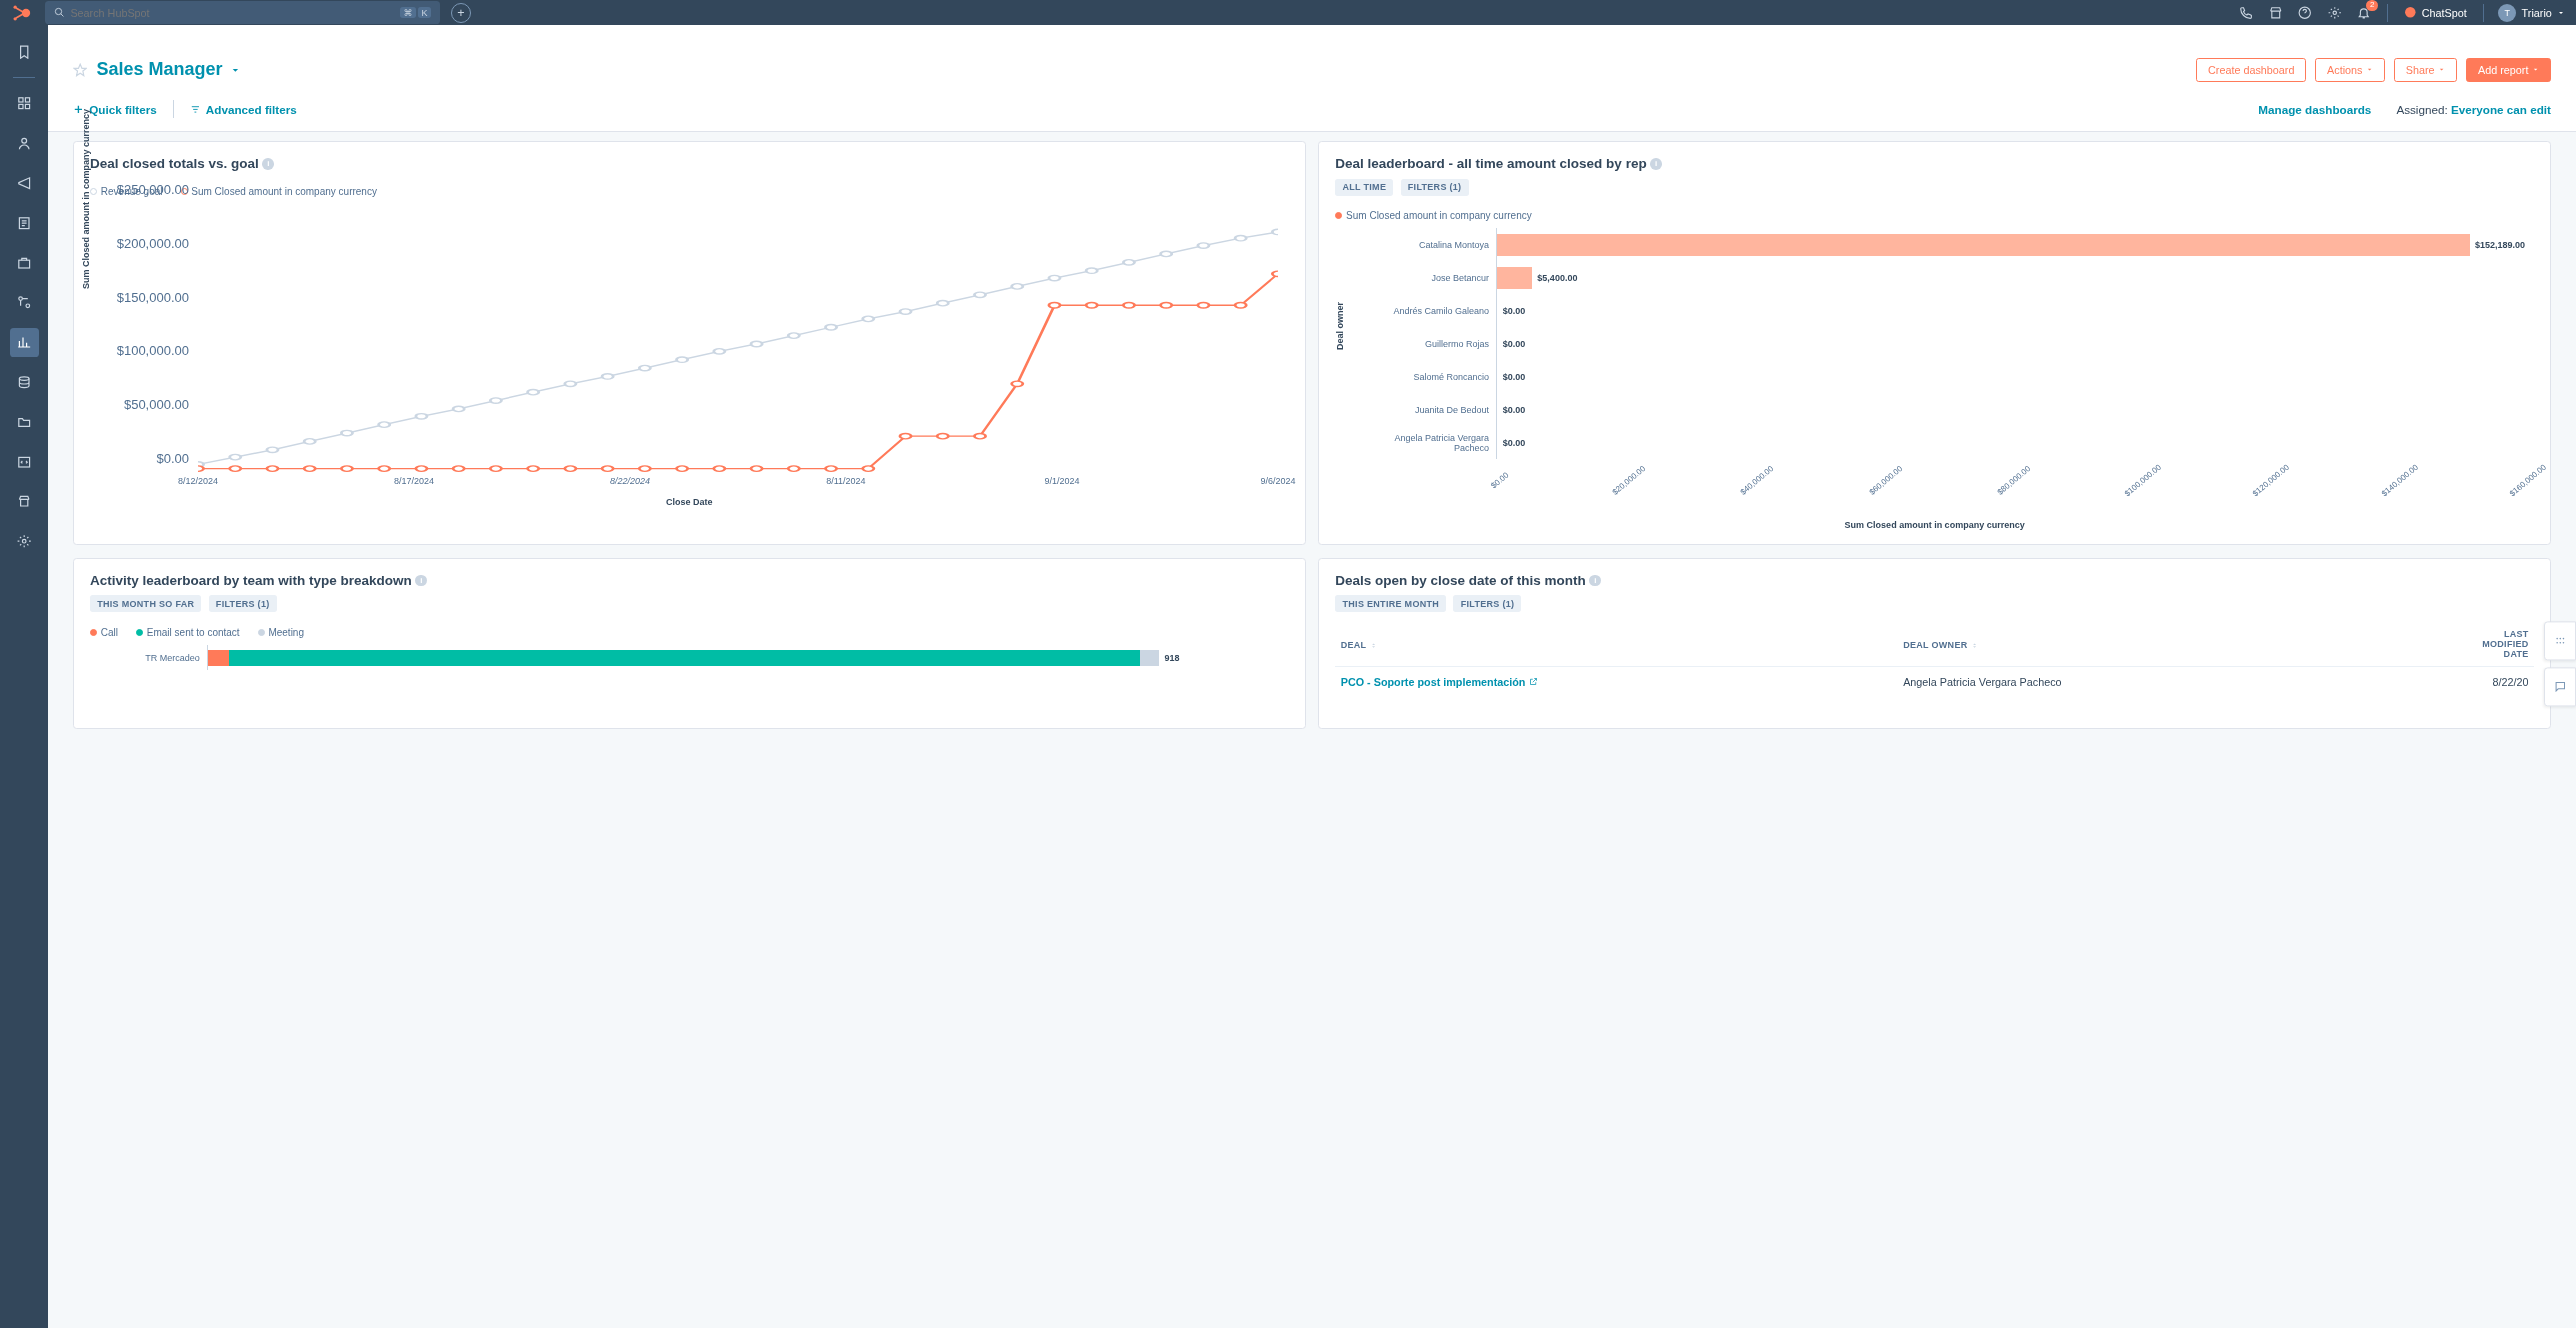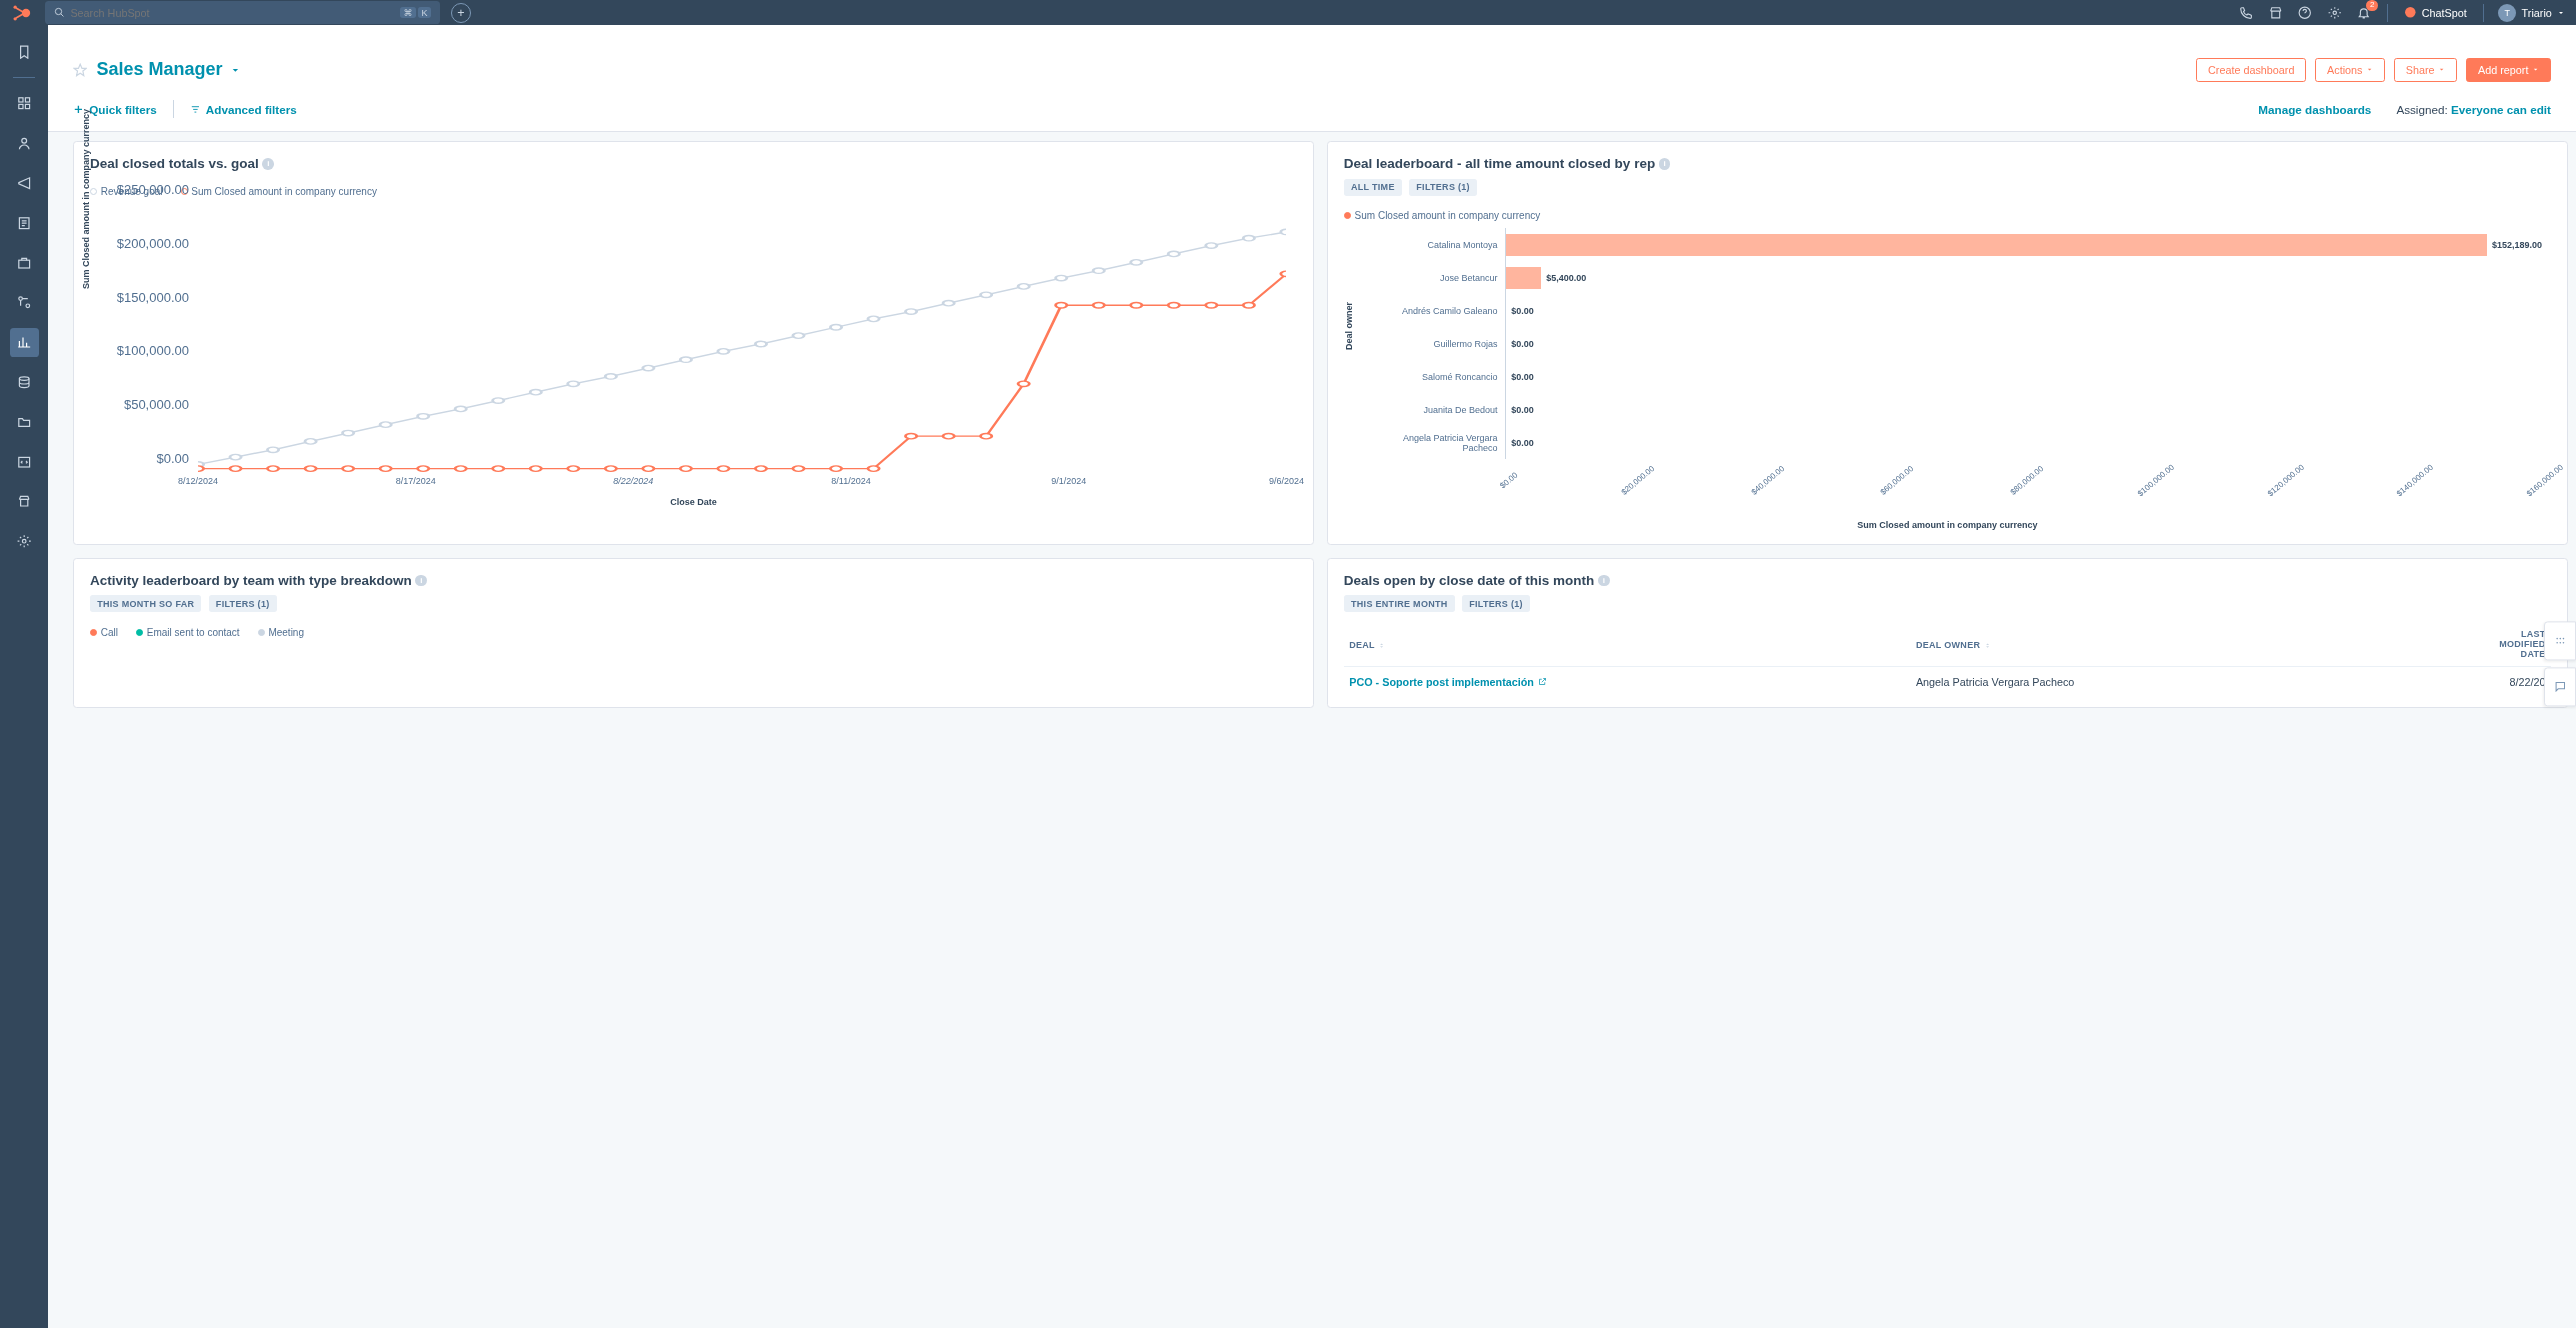--- a/index.html
+++ b/index.html
@@ -39,21 +39,21 @@
 
 .filter-row { display: flex; align-items: center; padding: 18px 0 12.6px 0; }
 .filter-link { color: #0091ae; font-size: 11.7px; font-weight: 600; display: inline-flex; align-items: center; gap: 5.4px; }
 .filter-sep { width: 0.9px; height: 18px; background: #cbd6e2; margin: 0 16px; }
 .filter-right { margin-left: auto; display: flex; align-items: center; gap: 25px; font-size: 11.7px; }
 .manage-link { color: #0091ae; font-weight: 600; }
 .assigned-label { color: #33475b; }
 .assigned-val { color: #0091ae; font-weight: 600; }
 
 
-.grid { padding: 9px 8px 25px 25px; display: grid; grid-template-columns: 1fr 1fr; gap: 12.6px; }
+.grid { padding: 9px 25px 25px 25px; display: grid; grid-template-columns: 1fr 1fr; gap: 12.6px; }
 .card { background: #fff; border: 0.9px solid #dfe3eb; border-radius: 3.6px; padding: 14.4px 16px 10.8px 16px; }
 .card-title { font-size: 13.5px; font-weight: 700; color: #33475b; display: flex; align-items: center; gap: 3.6px; }
 .info-dot { width: 11.7px; height: 11.7px; border-radius: 50%; background: #cbd6e2; color: #fff; font-size: 8px; display: inline-flex; align-items: center; justify-content: center; font-weight: 700; }
 .pills { margin-top: 7.2px; display: flex; gap: 7.2px; flex-wrap: wrap; }
 .pill { background: #eaf0f6; color: #516f90; font-size: 9px; font-weight: 700; letter-spacing: 0.3px; padding: 3.6px 7.2px; border-radius: 2.7px; }
 .legend { margin-top: 14.4px; display: flex; gap: 18px; font-size: 10px; color: #516f90; align-items: center; }
 .lg-dot { width: 7.2px; height: 7.2px; border-radius: 50%; border: 1.8px solid; display: inline-block; margin-right: 3.6px; }
 .chart-area { margin-top: 7.2px; position: relative; }
 
 
@@ -498,20 +498,33 @@
           </div>
           <div class="pills">
             <span class="pill">THIS MONTH SO FAR</span>
             <span class="pill">FILTERS (1)</span>
           </div>
           <div class="legend">
             <span><span class="lg-dot" style="border-color:#ff7a59;background:#ff7a59"></span><span>Call</span></span>
             <span><span class="lg-dot" style="border-color:#00bda5;background:#00bda5"></span><span>Email sent to contact</span></span>
             <span><span class="lg-dot" style="border-color:#cbd6e2;background:#cbd6e2"></span><span>Meeting</span></span>
           </div>
+          <div class="chart-area stacked-chart" id="stacked-rows">
+              <div class="st-row">
+                <div class="st-cat">TR Mercadeo</div>
+                <div class="st-barwrap">
+                  <div class="st-bar" style="width: 88%;">
+                    <div class="st-seg" style="width: 2.17865%; background: rgb(255, 122, 89);"></div>
+                    <div class="st-seg" style="width: 95.8606%; background: rgb(0, 189, 165);"></div>
+                    <div class="st-seg" style="width: 1.96078%; background: rgb(203, 214, 226);"></div>
+                  </div>
+                  <div class="st-val">918</div>
+                </div>
+              </div>
+            </div>
         </div>
 
         <div class="card">
           <div class="card-title">
             <span>Deals open by close date of this month</span>
             <span class="info-dot">i</span>
           </div>
           <div class="pills">
             <span class="pill">THIS ENTIRE MONTH</span>
             <span class="pill">FILTERS (1)</span>

